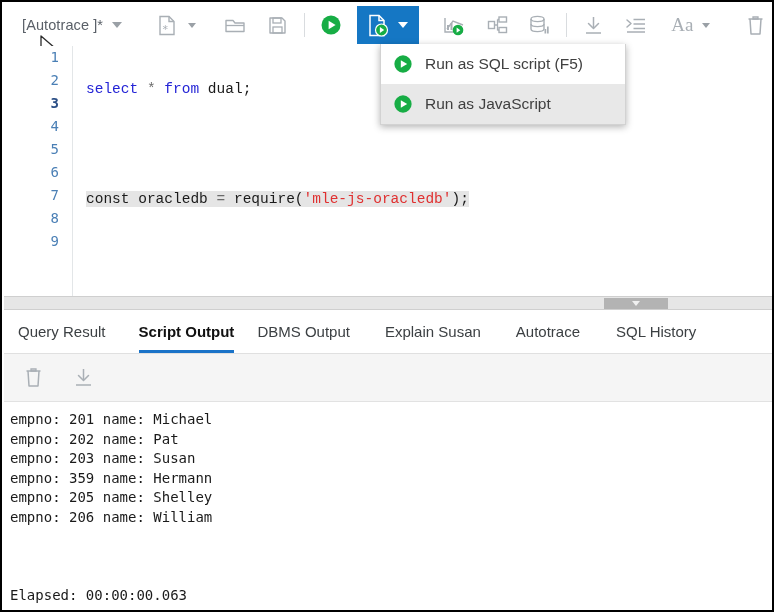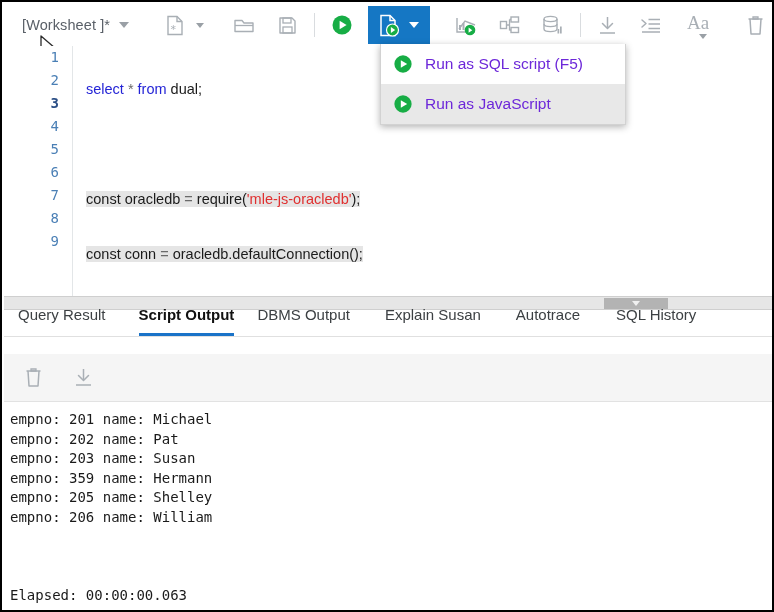--- a/index.html
+++ b/index.html
@@ -69,21 +69,21 @@
     height:23px;line-height:23px;text-align:right;padding-right:13px;
     font-family:"DejaVu Sans Mono", monospace;
     font-size:14px;color:#4a7fb5;
   }
   .gutter-line.cur{color:#2c4f86;font-weight:bold;}
   .gutter-rule{
     position:absolute;left:68px;top:0;width:1px;height:100%;background:#e3e6e8;
   }
   .code{
     position:absolute;left:69px;top:0;right:0;height:100%;
-    font-family:Liberation Sans, sans-serif;
+    font-family:Liberation Mono, monospace;
     font-size:14.5px;
     white-space:pre;
   }
   .cl{height:23px;line-height:23px;padding-left:13px;color:#1b1b1b;}
   .cl .hl{background:#e5e5e5;}
   .kw{color:#2424d6;}
   .str{color:#e03030;}
   .op{color:#6a6a6a;}
 
   
@@ -92,21 +92,21 @@
     background:#ffffff;
     box-shadow:0 2px 7px rgba(0,0,0,.30);
     border:1px solid #d2d2d2;
     border-top:none;
     box-sizing:border-box;
     z-index:50;
   }
   .menu-item{
     height:40px;display:flex;align-items:center;
     padding-left:12px;
-    font-size:15.5px;color:#6d28d9;
+    font-size:15.5px;color:#404040;
     box-sizing:border-box;
   }
   .menu-item.hover{background:#e8e8e8;}
   .menu-item .mlabel{margin-left:12px;white-space:nowrap;}
 
   
   .splitter{
     position:absolute;left:2px;top:294px;width:768px;height:14px;
     background:#e6e6e6;
     border-top:1px solid #cfcfcf;
@@ -115,21 +115,21 @@
   }
   .split-handle{
     position:absolute;left:600px;top:1px;width:64px;height:11px;
     background:#b3b3b3;
     display:flex;align-items:center;justify-content:center;
   }
   .split-handle .caret{border-top-color:#f0f0f0;border-left-width:4.5px;border-right-width:4.5px;border-top-width:5px;}
 
   
   .tabs{
-    position:absolute;left:2px;top:308px;width:768px;height:27px;
+    position:absolute;left:2px;top:308px;width:768px;height:44px;
     background:#ffffff;
     display:flex;align-items:flex-end;
     border-bottom:1px solid #e0e0e0;
     box-sizing:border-box;
   }
   .tab{
     height:44px;display:flex;align-items:center;
     font-size:15px;color:#3c4043;
     position:relative;white-space:nowrap;
   }
@@ -166,21 +166,21 @@
   .cursor-arrow{position:absolute;left:38px;top:33px;}
 </style>
 </head>
 <body>
 
 <div id="app">
 
   <div class="toolbar">
 
     <div style="display:flex;align-items:center;">
-      <span class="ws-name">[Worksheet ]*</span>
+      <span class="ws-name">[Autotrace ]*</span>
       <span class="caret tb-caret"></span>
     </div>
 
     <div class="tb-gap-l"></div>
 
     <div class="tb-btn">
       <svg class="ico" width="19" height="21" viewBox="0 0 19 21">
         <path d="M2 1.5h9l5 5v13H2z" fill="none" stroke="#a9afb5" stroke-width="1.4"></path>
         <path d="M11 1.5v5h5" fill="none" stroke="#a9afb5" stroke-width="1.4"></path>
         <text x="4.5" y="18" font-size="11" fill="#a9afb5" font-family="DejaVu Sans, sans-serif">*</text>
@@ -280,21 +280,21 @@
 
     <div class="tb-btn">
       <svg class="ico" width="22" height="20" viewBox="0 0 22 20">
         <path d="M2 5l4 3.5L2 12" fill="none" stroke="#a9afb5" stroke-width="1.5" stroke-linejoin="round" stroke-linecap="round"></path>
         <path d="M8.5 4.5H20M8.5 9H20M8.5 13.5H20M2 17h18" fill="none" stroke="#a9afb5" stroke-width="1.5"></path>
       </svg>
     </div>
 
     <div class="tb-gap-m"></div>
 
-    <div style="display:flex;align-items:center;flex-direction:column;">
+    <div style="display:flex;align-items:center;">
       <span style="font-size:19px;color:#a9afb5;font-family:'Liberation Serif',serif;">Aa</span>
       <span class="caret small" style="margin-left:9px;"></span>
     </div>
 
     <div class="tb-gap-l"></div>
 
     <div class="tb-btn">
       <svg class="ico" width="19" height="21" viewBox="0 0 19 21">
         <path d="M2.5 4h14" fill="none" stroke="#a9afb5" stroke-width="1.5"></path>
         <path d="M4 4l1 15h9l1-15" fill="none" stroke="#a9afb5" stroke-width="1.5" stroke-linejoin="round"></path>
@@ -318,21 +318,20 @@
       <div class="gutter-line">7</div>
       <div class="gutter-line">8</div>
       <div class="gutter-line">9</div>
     </div>
     <div class="gutter-rule"></div>
 
     <div class="code">
       <div class="cl"><span class="kw">select</span><span class="op"> * </span><span class="kw">from</span> dual;</div>
       <div class="cl">&nbsp;</div>
       <div class="cl"><span class="hl">const oracledb <span class="op">=</span> require(<span class="str">'mle-js-oracledb'</span>);</span></div>
-      <div class="cl"><span class="hl">const conn <span class="op">=</span> oracledb.defaultConnection();</span></div>
       
       
       
       
       
     </div>
   </div>
 
   <div class="menu">
     <div class="menu-item">

